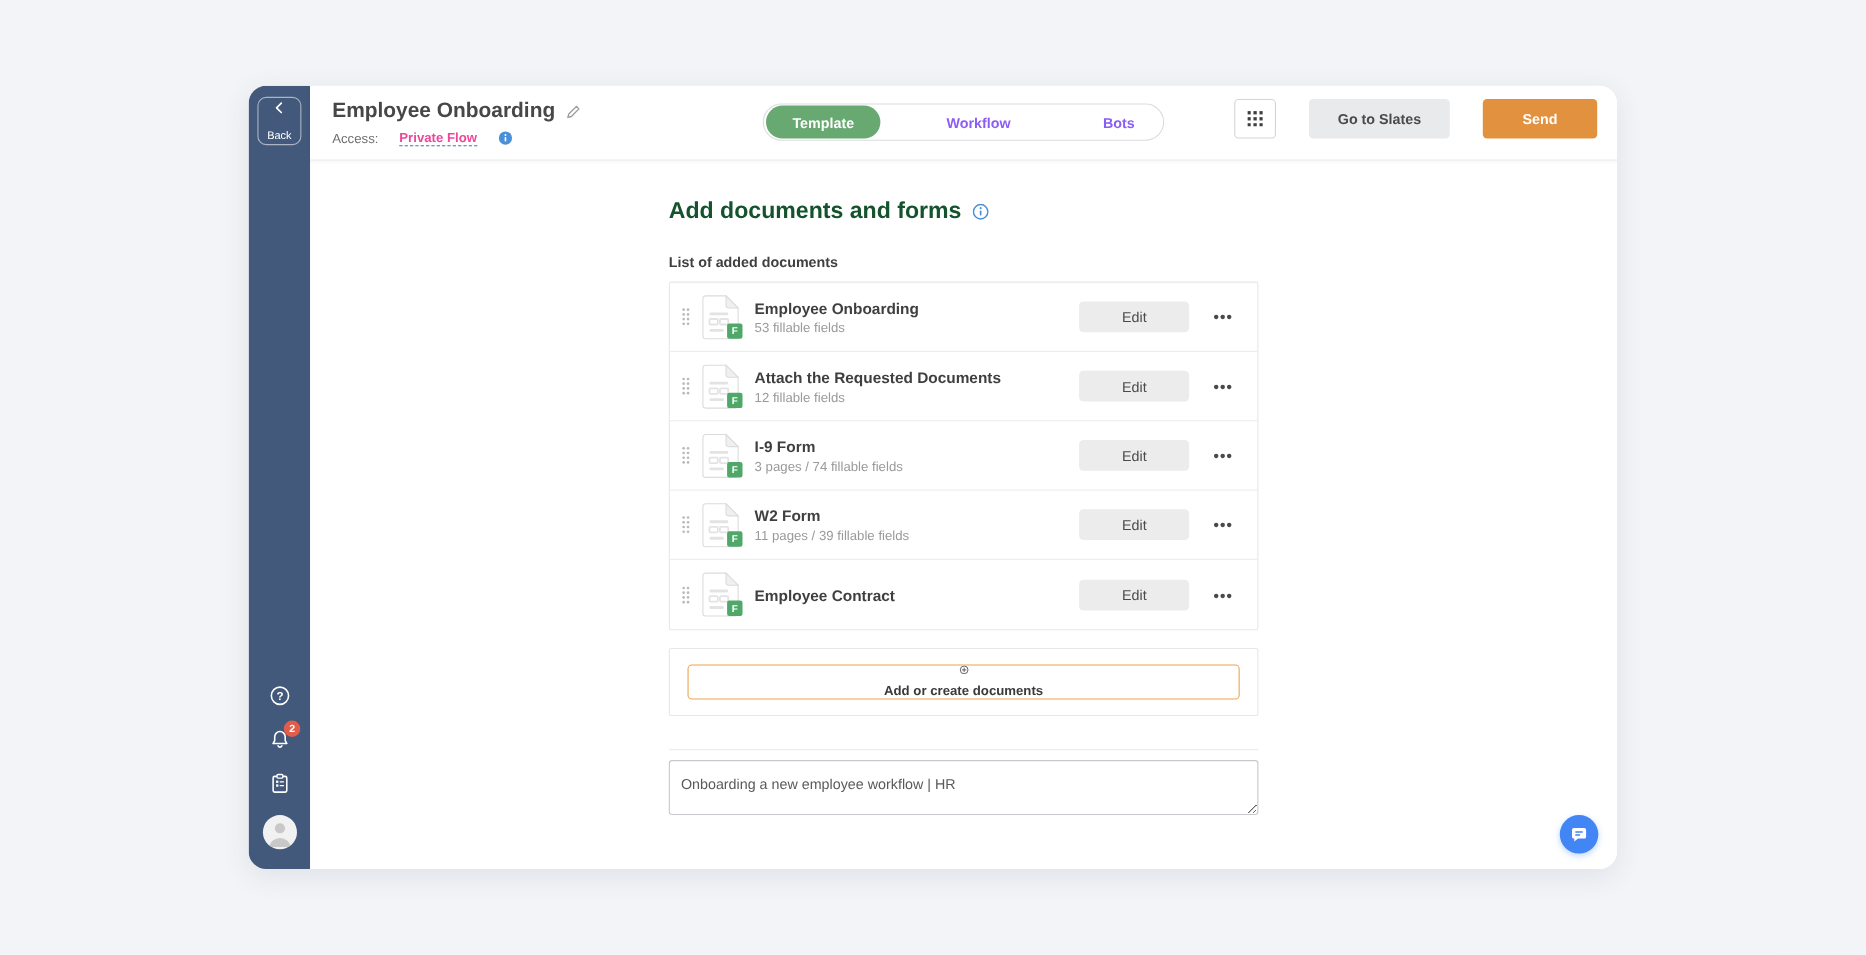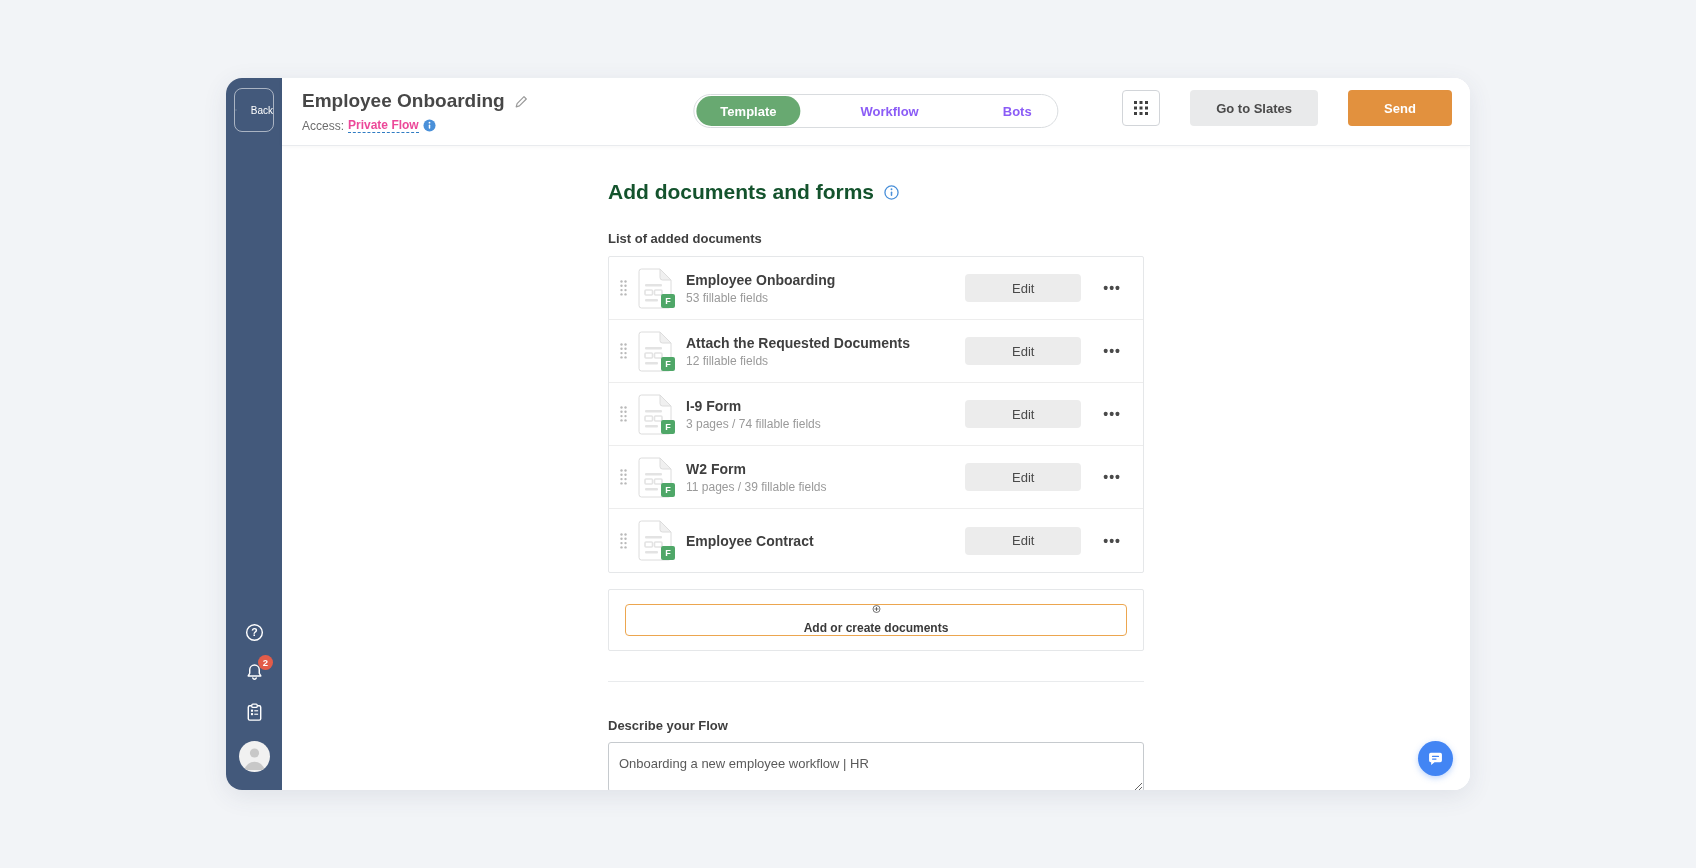--- a/index.html
+++ b/index.html
@@ -16,21 +16,21 @@
     box-shadow:0 6px 24px rgba(55,70,95,.10);
     display:flex;
   }
   
   .sidebar {
     width:56px; background:#43597b; flex:0 0 56px;
     display:flex; flex-direction:column; align-items:center;
   }
   .back-btn {
     margin-top:10px; width:40px; height:44px; border:1px solid rgba(255,255,255,.55);
-    border-radius:8px; display:flex; flex-direction:row; align-items:center;
+    border-radius:8px; display:flex; flex-direction:column; align-items:center;
     justify-content:center; gap:14px; cursor:pointer; color:#fff;
   }
   .back-btn span { font-size:10px; color:#fff; }
   .sidebar-bottom {
     margin-top:auto; display:flex; flex-direction:column; align-items:center;
     gap:18px; padding-bottom:18px;
   }
   .sb-icon { position:relative; width:22px; height:22px; display:flex; align-items:center; justify-content:center; cursor:pointer; }
   .badge {
     position:absolute; top:-6px; right:-8px; min-width:15px; height:15px;
@@ -44,21 +44,21 @@
   
   .main { flex:1; display:flex; flex-direction:column; position:relative; background:#fff; }
   .header {
     height:68px; flex:0 0 68px; position:relative; z-index:3;
     display:flex; align-items:flex-start; justify-content:space-between;
     padding:12px 18px 0 20px; background:#fff;
     border-bottom:1px solid #e9ebee; box-shadow:0 1px 4px rgba(0,0,0,.04);
   }
   .title-row { display:flex; align-items:center; gap:9px; }
   .page-title { font-size:19px; font-weight:700; color:#474747; }
-  .access-row { margin-top:6px; font-size:12px; color:#6d6d6d; display:flex; align-items:center; gap:4px; }
+  .access-row { margin-top:6px; font-size:12px; color:#6d6d6d; display:flex; align-items:center; gap:19px; }
   .access-link { color:#ec4899; border-bottom:1px dashed #2f7cc3; cursor:pointer; font-weight:600; }
   .toggle {
     position:absolute; left:50%; top:16px; transform:translateX(-50%);
     display:flex; align-items:center; background:#fff;
     border:1px solid #d9dcdf; border-radius:18px; height:34px; padding:0 2px;gap:36px;
   }
   .toggle-item {
     font-size:13px; font-weight:600; color:#8b5cf6; padding:0 24px; height:30px;
     display:flex; align-items:center; border-radius:15px; cursor:pointer;
   }
@@ -95,21 +95,21 @@
   .doc-badge {
     position:absolute; right:-3px; bottom:1px; width:14px; height:14px;
     background:#4fa768; border-radius:2px; color:#fff; font-size:9px; font-weight:bold;
     display:flex; align-items:center; justify-content:center;
   }
   .doc-text { flex:1; display:flex; flex-direction:column; justify-content:center; gap:3px; }
   .doc-name { font-size:14px; font-weight:700; color:#3f3f3f; }
   .doc-meta { font-size:12px; color:#9a9a9a; }
   .doc-meta:empty { display:none; }
   .edit-btn {
-    width:116px; height:28px; background:#ececec; border:none; border-radius:4px;
+    width:100px; height:28px; background:#ececec; border:none; border-radius:4px;
     font-size:13px; color:#4a4a4a; cursor:pointer; font-family:"Liberation Sans", sans-serif;
   }
   .dots {
     margin-left:22px; font-size:14px; font-weight:bold; color:#4a4a4a;
     letter-spacing:1px; cursor:pointer; line-height:1;
   }
   .add-card { margin-top:16px; border:1px solid #e5e7e9; border-radius:2px; padding:14px 16px; }
   .add-btn {
     width:100%; height:32px; background:#fff; border:1px solid #eca64f; border-radius:4px;
     display:flex; align-items:center; justify-content:center; gap:8px;
@@ -415,21 +415,20 @@
             <svg width="15" height="15" viewBox="0 0 16 16">
               <circle cx="8" cy="8" r="7" fill="none" stroke="#3a3a3a" stroke-width="1.4"></circle>
               <path d="M8 4.6v6.8M4.6 8h6.8" stroke="#3a3a3a" stroke-width="1.4" stroke-linecap="round"></path>
             </svg>
             <span>Add or create documents</span>
           </button>
         </div>
 
         <hr class="divider">
 
-        <div class="describe-label">Describe your Flow</div>
         <textarea class="describe-input" style="">Onboarding a new employee workflow | HR</textarea>
       </div>
     </div>
   </div>
 </div>
 
 <div class="chat-btn">
   <svg width="17" height="17" viewBox="0 0 18 18">
     <path d="M4 3h10a1.8 1.8 0 0 1 1.8 1.8v6.4a1.8 1.8 0 0 1-1.8 1.8H8l-3.6 2.8V13H4a1.8 1.8 0 0 1-1.8-1.8V4.8A1.8 1.8 0 0 1 4 3z" fill="#fff"></path>
     <rect x="5.2" y="6.1" width="7.6" height="1.4" rx="0.7" fill="#4285f4"></rect>

